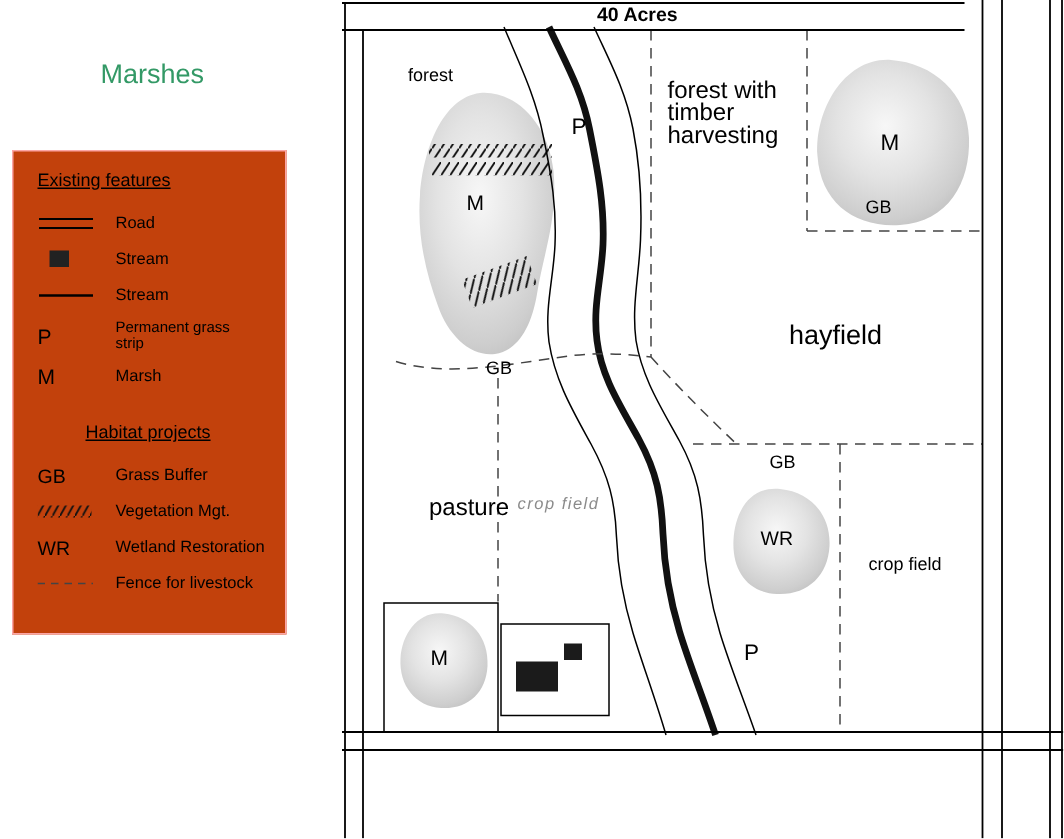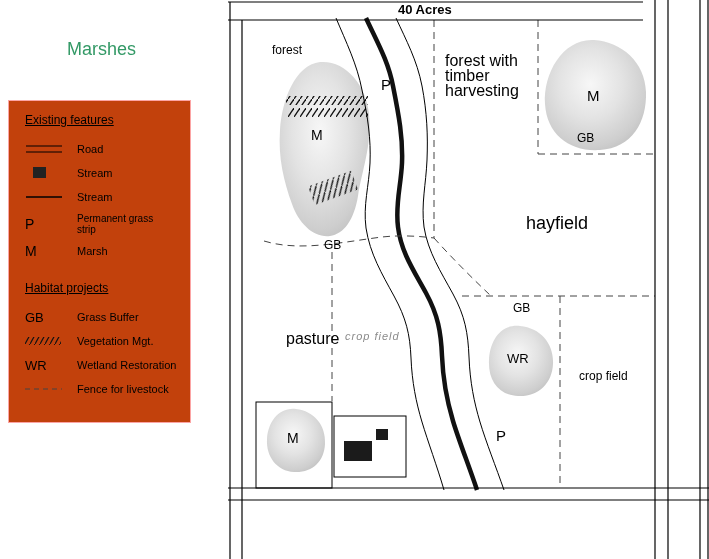--- a/index.html
+++ b/index.html
@@ -12,21 +12,21 @@
   .lbl.center{text-align:left;white-space:normal;}
   .parcel-label{font-weight:bold;font-size:13px;}
   .page-title{font-weight:normal;font-size:18px;color:#339966;}
   .gray-script{color:#8b8b8b;font-style:italic;letter-spacing:1px;}
   .legend{
     position:absolute;left:8px;top:100px;width:183px;height:323px;
     border:1px solid #fca5a5;background:#c2410c;box-sizing:border-box;
     padding:10px 6px 0 16px;overflow:hidden;
   }
   .lhead{font-size:12px;text-decoration:underline;margin:2px 0 14px 0;}
-  .lhead.second{margin-top:22px;}
+  .lhead.second{margin-top:22px;margin-left:32px;}
   .lrow{display:flex;align-items:center;margin-bottom:8px;min-height:16px;}
   .lsym{flex:0 0 52px;display:flex;align-items:center;font-size:13px;}
   .llab{font-size:11px;white-space:normal;}
   .llab.narrow{max-width:78px;font-size:10px;}
 </style>
 </head>
 <body>
 
 <div class="stage">
 

